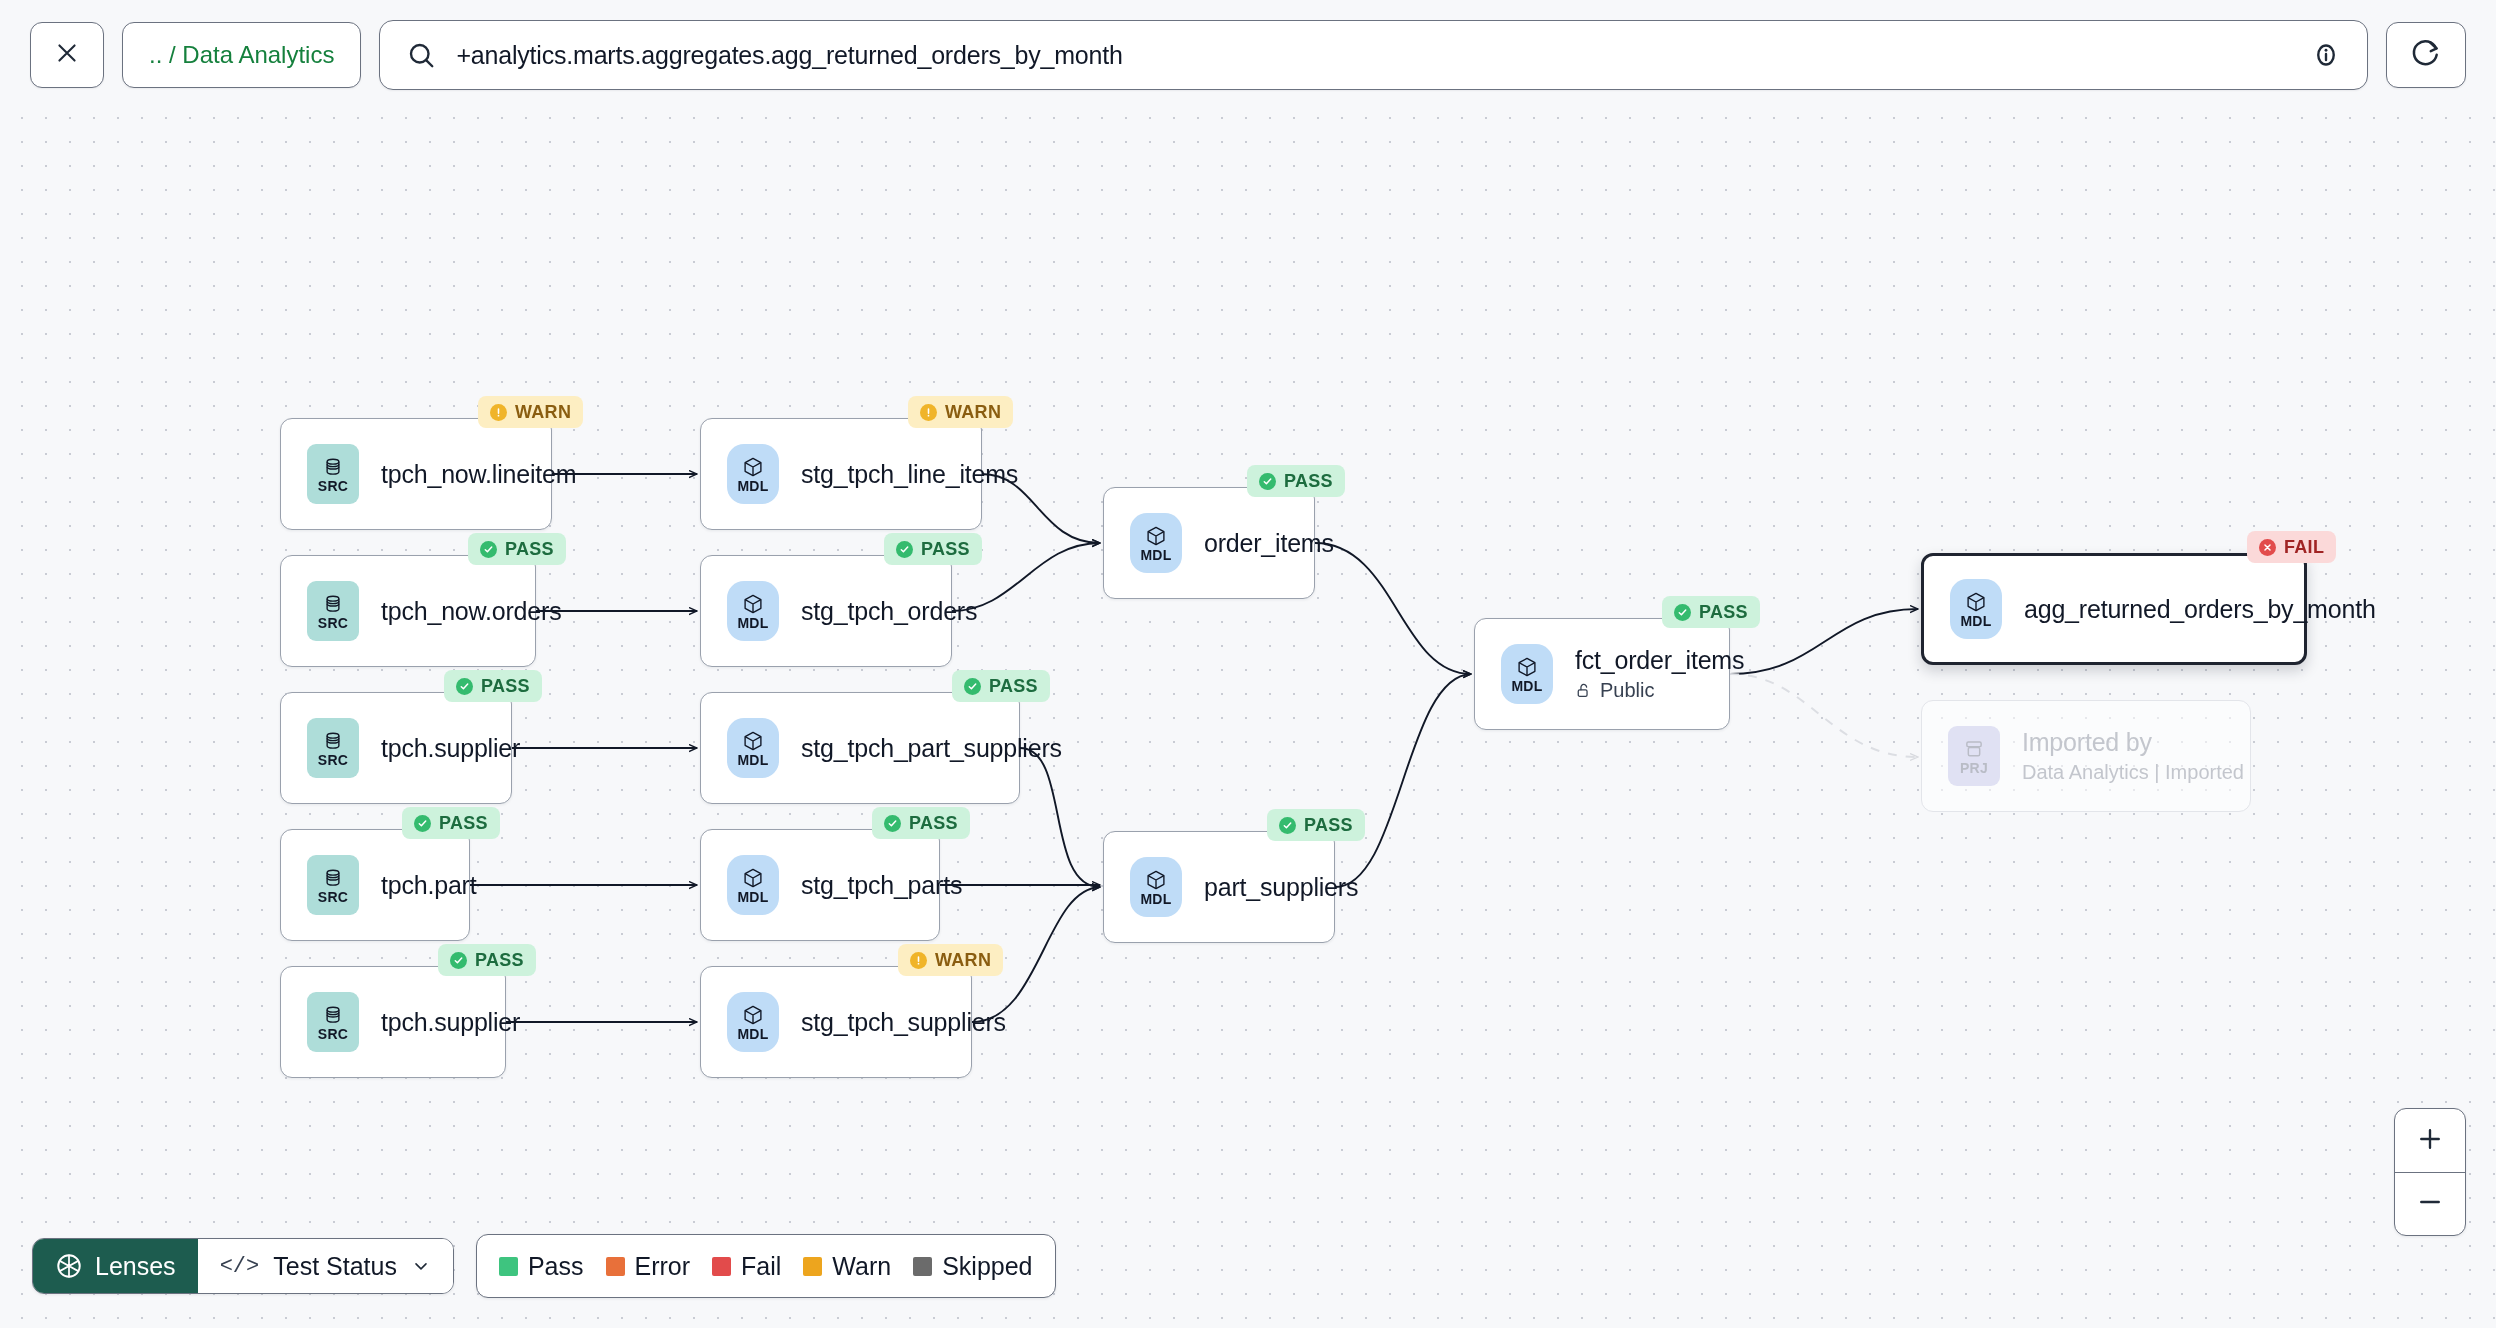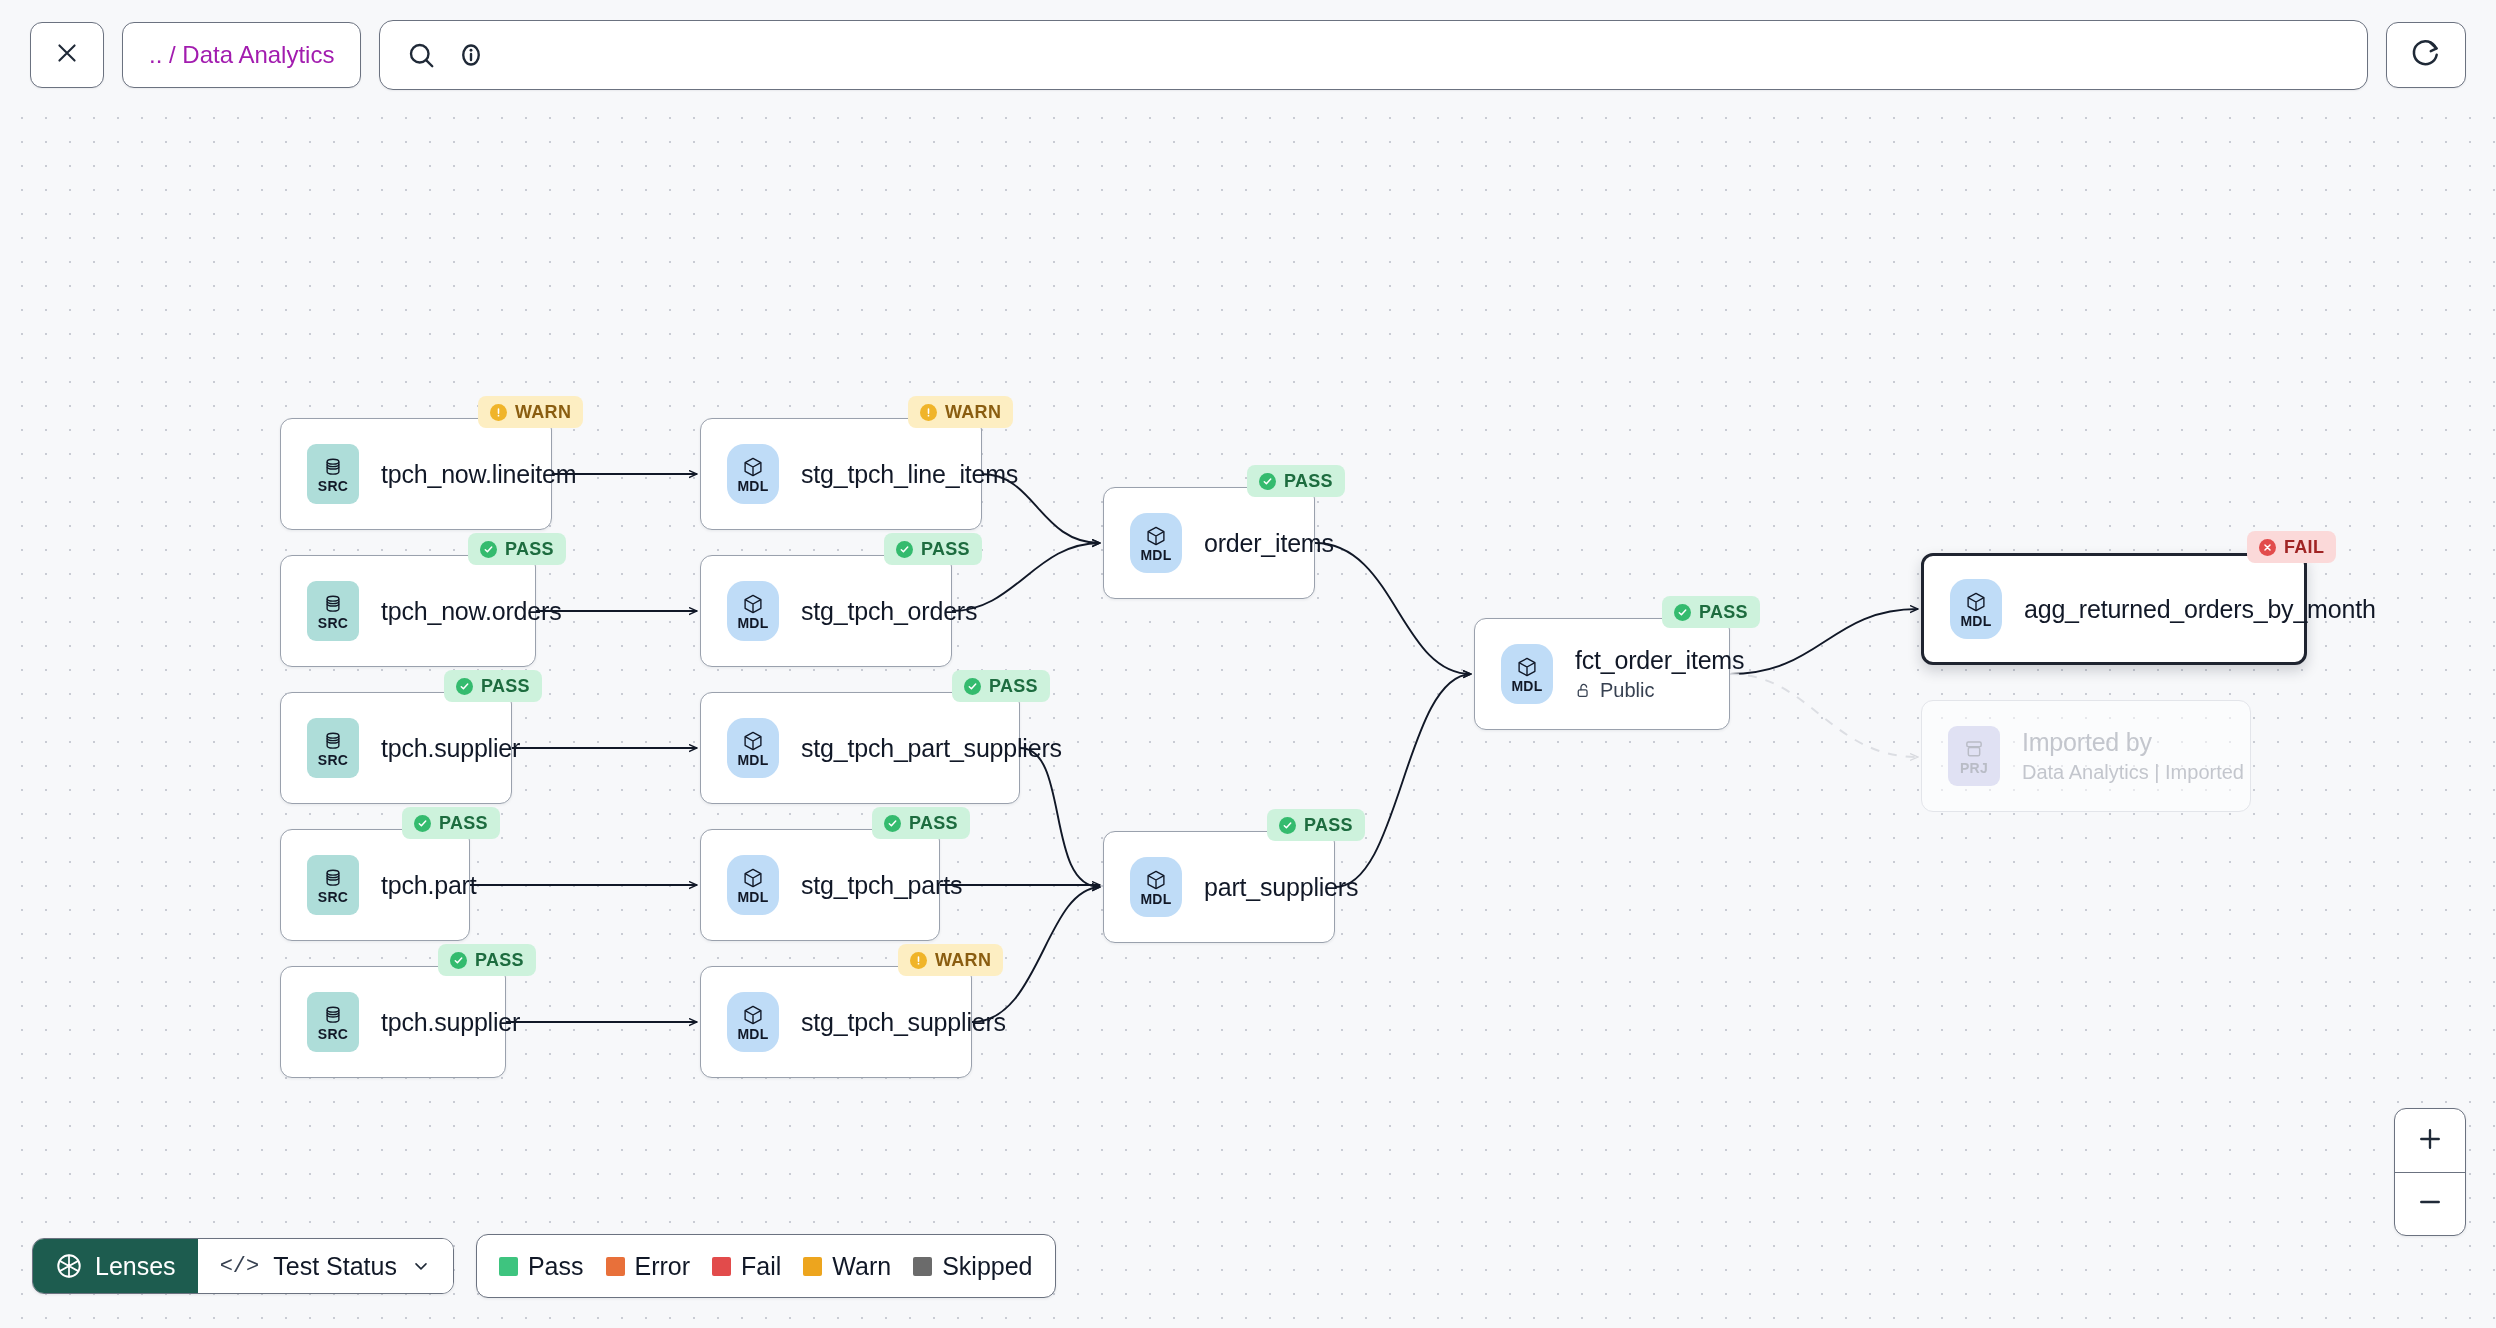--- a/index.html
+++ b/index.html
@@ -36,21 +36,21 @@
     background: #ffffff;
     border: 1.6px solid #6b7280;
     border-radius: 12px;
     display: flex; align-items: center; justify-content: center;
     box-shadow: 0 1px 2px rgba(16,24,40,.06);
   }
   #close-btn { width: 74px; }
   #close-btn svg { width: 26px; height: 26px; }
   #breadcrumb {
     padding: 0 26px;
-    font-size: 24px; color: #a21caf;
+    font-size: 24px; color: #15803d;
     white-space: nowrap;
   }
   #searchbar {
     flex: 1 1 auto;
     height: 70px;
     background: #ffffff;
     border: 1.6px solid #6b7280;
     border-radius: 14px;
     display: flex; align-items: center;
     padding: 0 26px;
@@ -272,20 +272,21 @@
 
     <div id="breadcrumb" class="tb-btn">.. / Data Analytics</div>
 
     <div id="searchbar">
       <span id="search-icon">
         <svg viewBox="0 0 24 24">
           <circle class="icon-stroke" cx="11" cy="11" r="7"></circle>
           <path class="icon-stroke" d="M16.5 16.5 L21 21"></path>
         </svg>
       </span>
+      <input id="search-input" type="text" value="+analytics.marts.aggregates.agg_returned_orders_by_month" style="">
       <span id="info-icon">
         <svg viewBox="0 0 24 24">
           <ellipse class="icon-stroke" cx="12" cy="12" rx="6.2" ry="7.6"></ellipse>
           <path class="icon-stroke" d="M12 11.2 L12 16"></path>
           <circle cx="12" cy="8.2" r="1.15" fill="#1f2937"></circle>
         </svg>
       </span>
     </div>
 
     <div id="refresh-btn" class="tb-btn">

